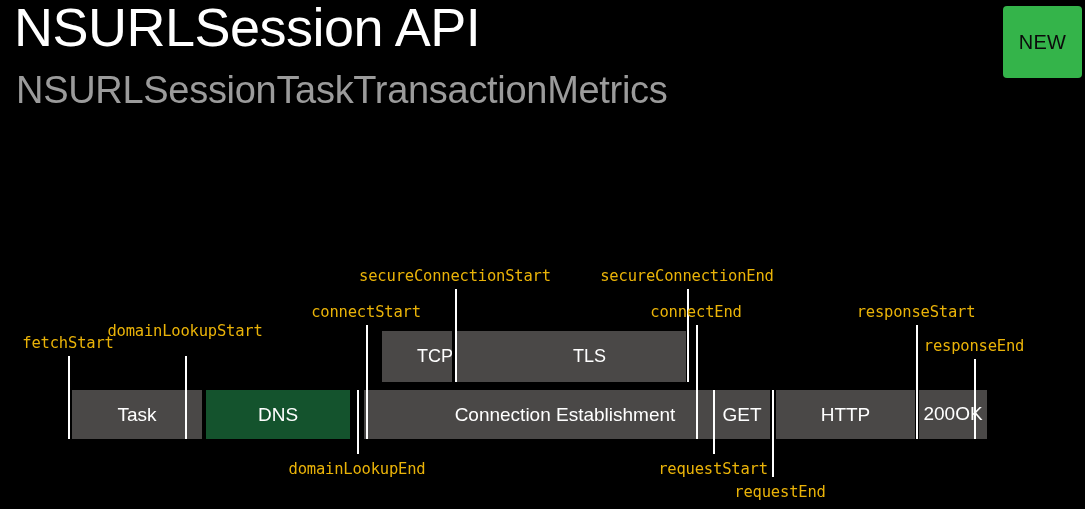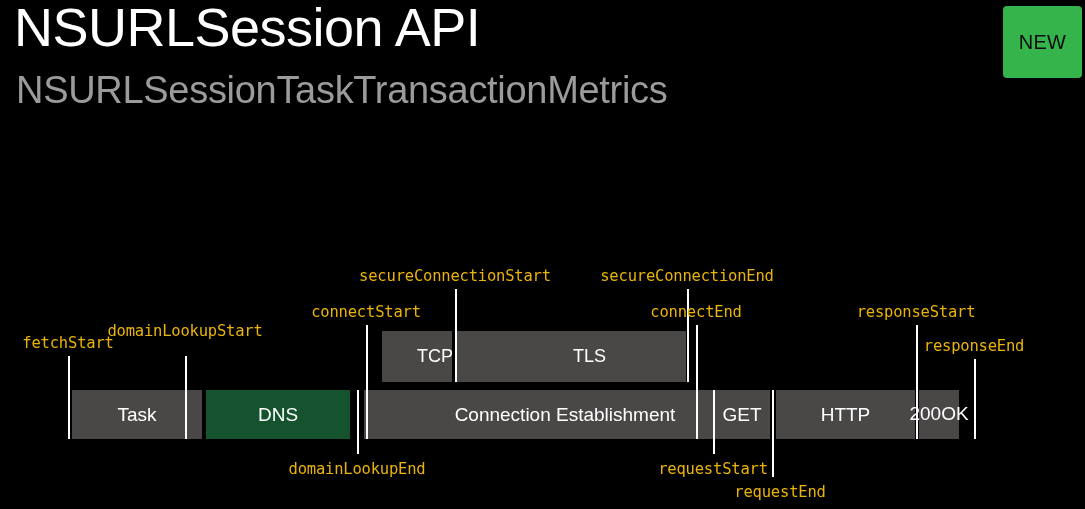--- a/index.html
+++ b/index.html
@@ -70,21 +70,21 @@
     </div>
     <div class="bar bar-main" style="left: 364px; width: 374px; background: rgb(74, 72, 71); padding-left: 28px;">
       <span>Connection Establishment</span>
     </div>
     <div class="bar bar-main" style="left: 714px; width: 56px; background: rgb(74, 72, 71);">
       <span>GET</span>
     </div>
     <div class="bar bar-main" style="left: 776px; width: 139px; background: rgb(74, 72, 71);">
       <span>HTTP</span>
     </div>
-    <div class="bar bar-main two-line" style="left: 919px; width: 40px; background: rgb(74, 72, 71);">
+    <div class="bar bar-main two-line" style="left: 919px; width: 68px; background: rgb(74, 72, 71);">
       <div>200</div>
       <div>OK</div>
     </div>
     <div class="bar bar-sub" style="left: 382px; width: 70px; background: rgb(74, 72, 71);">
       <span>TCP</span>
     </div>
     <div class="bar bar-sub" style="left: 457px; width: 229px; background: rgb(74, 72, 71);">
       <span>TLS</span>
     </div>
     <div class="tick" style="left: 68px; top: 356px; height: 83px; background: rgb(255, 255, 255);"></div>

